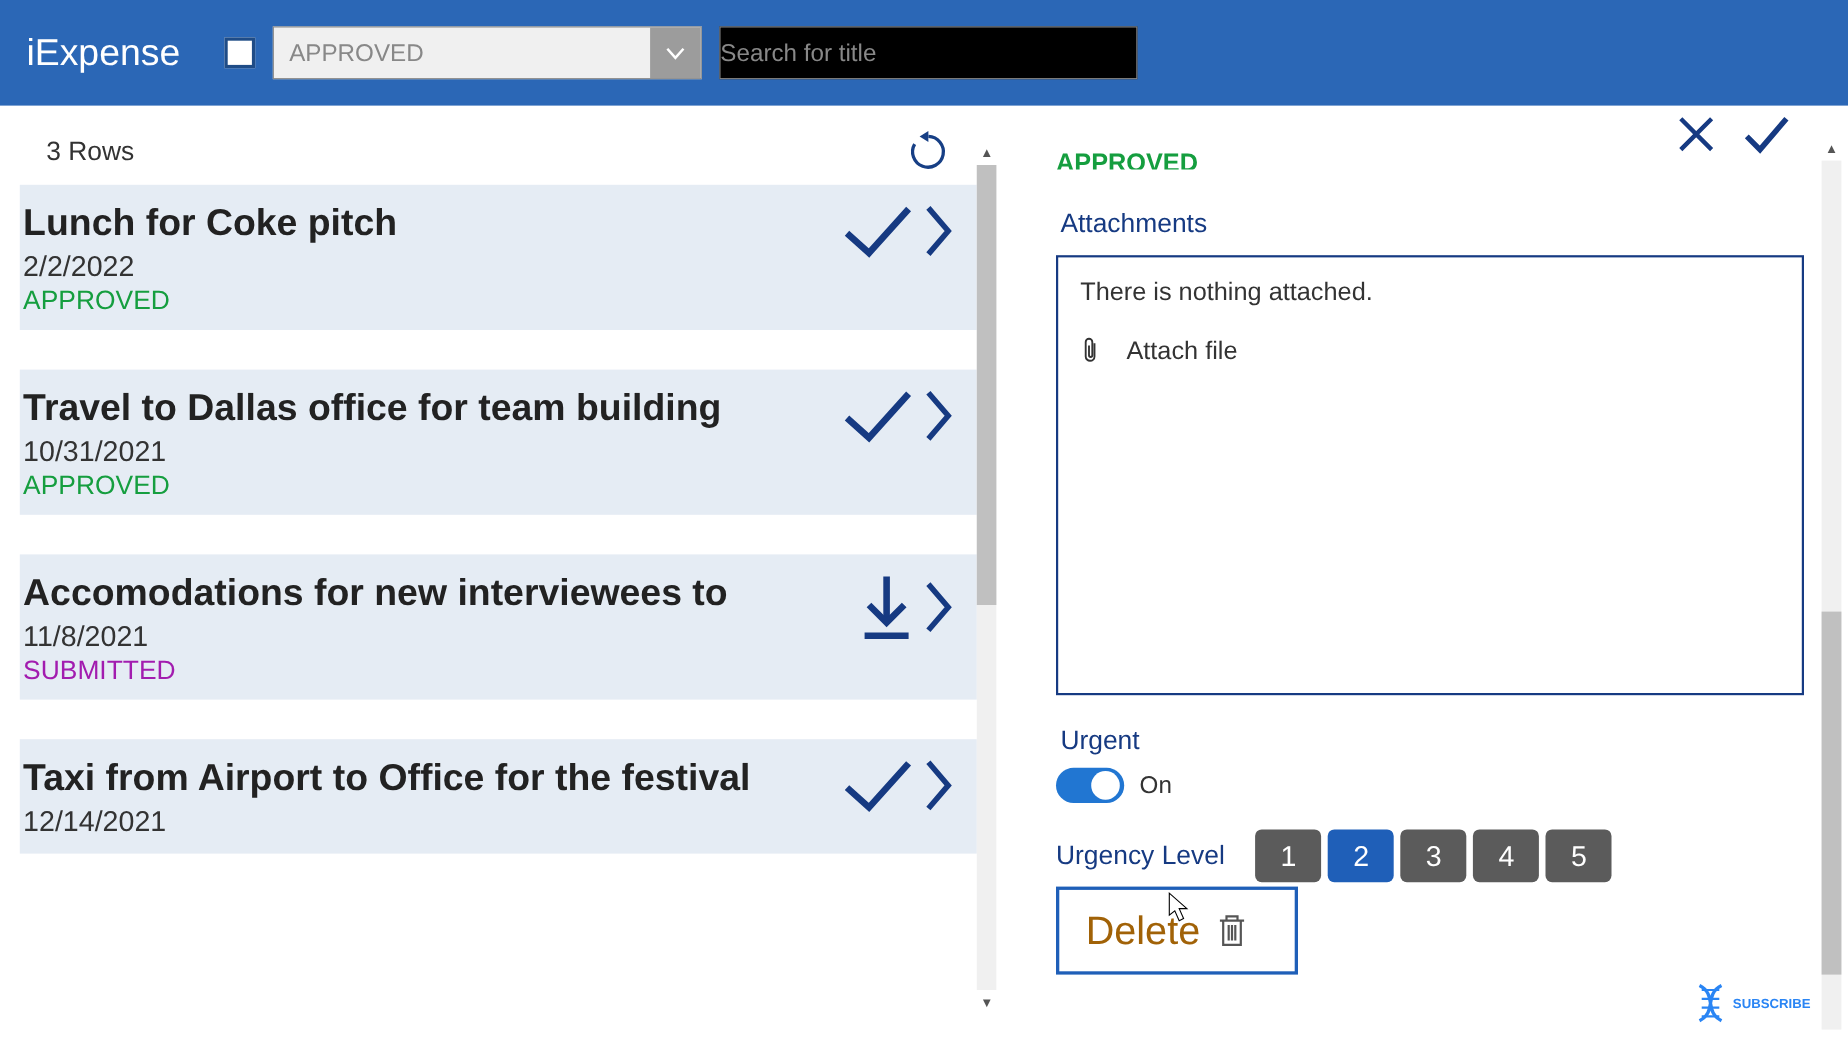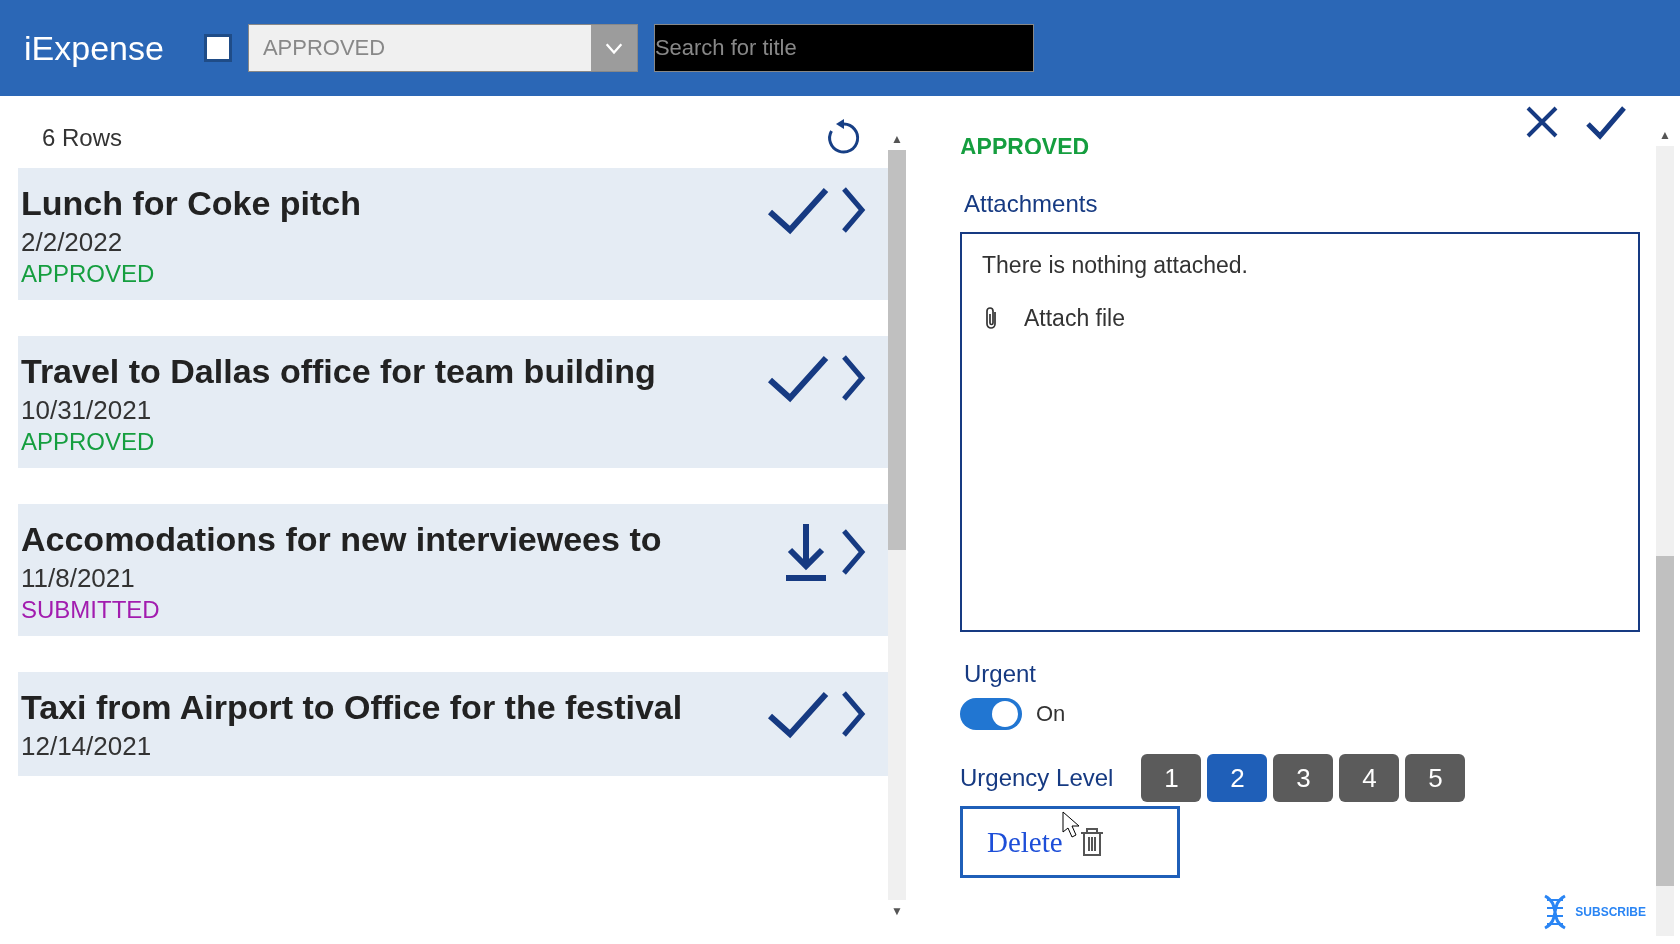--- a/index.html
+++ b/index.html
@@ -279,23 +279,22 @@
     .delete-box {
       border: 3px solid #1f5fb8;
       margin-top: 4px;
       display: inline-flex;
       align-items: center;
       gap: 14px;
       padding: 16px 28px 16px 24px;
       width: 220px;
     }
     .delete-text {
-      font-size: 29px;
-      color: #1d4ed8;
-      font-family: Liberation Serif, serif;
+      font-size: 36px;
+      color: #a16207;
     }
     .subscribe-corner {
       position: absolute;
       right: 34px;
       bottom: 12px;
       display: flex;
       flex-direction: row;
       align-items: center;
       color: #2a85f4;
       font-size: 12px;
@@ -323,21 +322,21 @@
   </div>
   <div class="search-input">
     <span>Search for title</span>
   </div>
 </div>
 
 <div class="main">
 
   <div class="left-pane">
     <div class="row-count-bar">
-      <span class="row-count">6 Rows</span>
+      <span class="row-count">3 Rows</span>
       <span class="refresh-icon">
         <svg width="40" height="40" viewBox="0 0 40 40">
           <path d="M20 6 A14 14 0 1 1 7.5 13" stroke="#173f85" stroke-width="3" fill="none"></path>
           <path d="M20 1 L20 11 L12 6 Z" fill="#173f85"></path>
         </svg>
       </span>
     </div>
 
     <div class="list">
 

